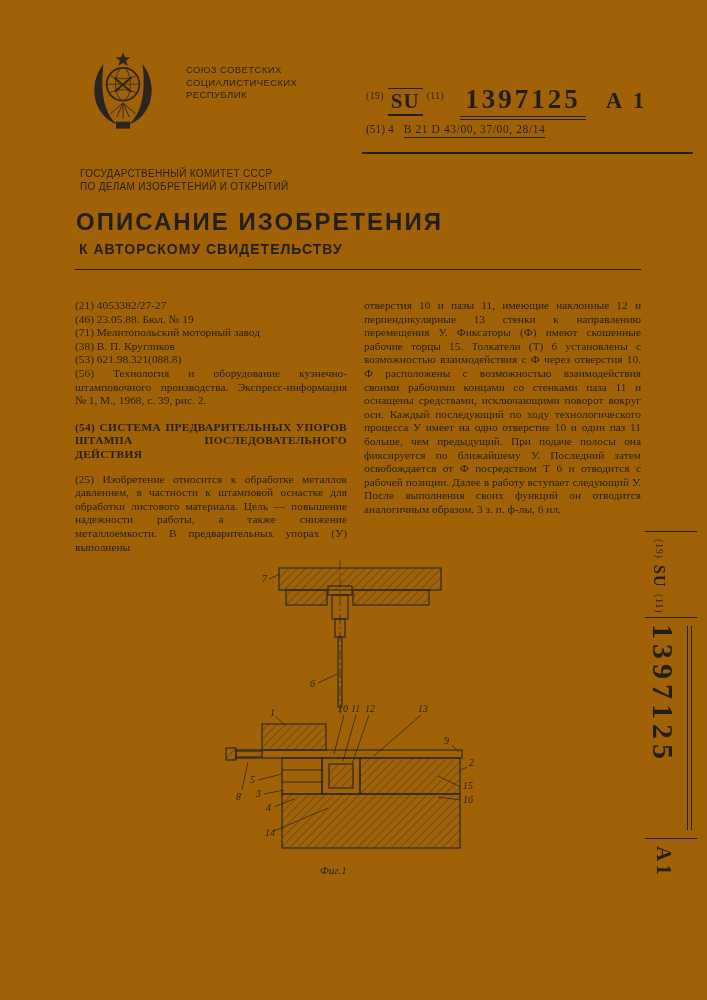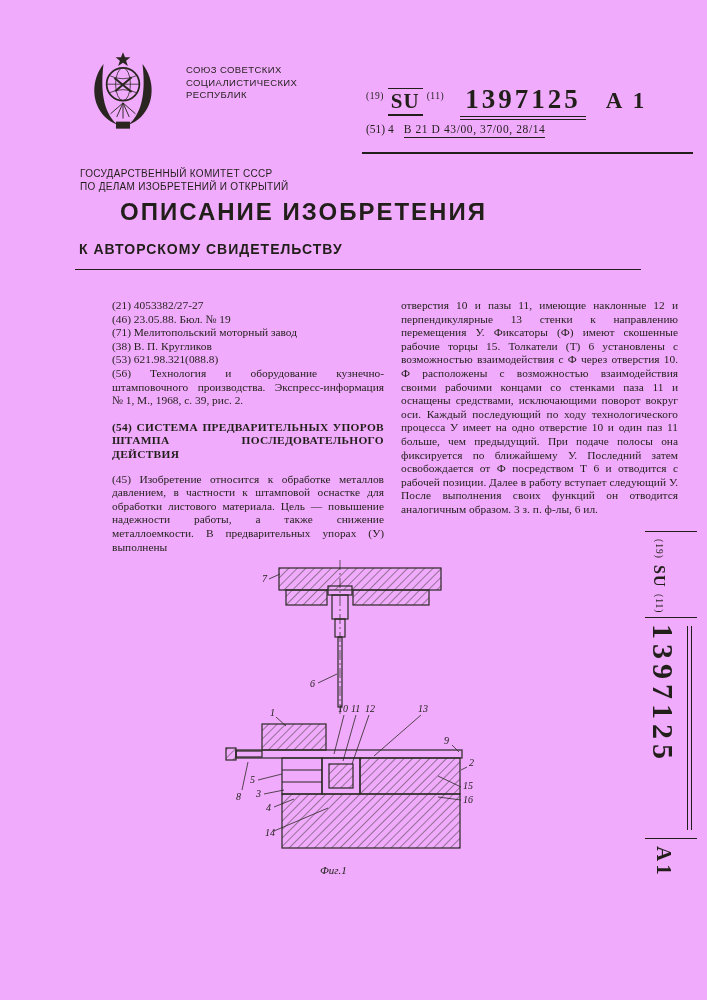--- a/index.html
+++ b/index.html
@@ -1,19 +1,19 @@
 <!DOCTYPE html>
 <html><head>
 <meta charset="utf-8">
 <style>
   * { margin:0; padding:0; box-sizing:border-box; }
   html,body { background:#a9a69f; }
   .page {
     position:relative; width:707px; height:1000px; margin:0 auto;
-    background:#f0abfc; color:#221f1b; overflow:hidden;
+    background:#a16207; color:#221f1b; overflow:hidden;
     font-family:"Liberation Serif", serif;
   }
   
   .emblem { position:absolute; left:84px; top:48px; width:78px; height:88px; }
   .union {
     position:absolute; left:186px; top:64px;
     font-family:"Liberation Sans", sans-serif; font-size:9.5px; line-height:12.5px;
     letter-spacing:.4px; white-space:pre-line;
   }
   .committee {
@@ -29,29 +29,29 @@
   .pub-number { display:inline-block; font-size:27px; font-weight:bold; letter-spacing:3px;
     border-bottom:4px double #221f1b; margin-left:12px; padding:0 5px 1px; }
   .pub-kind { font-size:23px; font-weight:bold; margin-left:16px; letter-spacing:3px;font-family:Liberation Serif, serif; }
   .ipcline { position:absolute; left:366px; top:123px; font-size:11.5px; white-space:nowrap; }
   .ipc-codes { border-bottom:1px solid #221f1b; padding-bottom:2px; margin-left:7px; letter-spacing:.6px; }
   .rule { position:absolute; background:#221f1b; }
   .rule-ipc { left:362px; top:152px; width:331px; height:1.5px; }
   .rule-title { left:75px; top:269px; width:566px; height:1px; }
   
   .heading {
-    position:absolute; left:76px; top:198px;
-    font-family:"Liberation Sans", sans-serif; font-size:24px; font-weight:bold; letter-spacing:2px;margin-left:44px;
+    position:absolute; left:76px; top:208px;
+    font-family:"Liberation Sans", sans-serif; font-size:24px; font-weight:bold; letter-spacing:2px;
   }
   .subheading {
     position:absolute; left:79px; top:241px;
     font-family:"Liberation Sans", sans-serif; font-size:14px; font-weight:bold; letter-spacing:1px;
   }
   
-  .col { position:absolute; top:299px; font-size:11.4px; line-height:13.6px; text-align:justify;margin-left:37px; }
+  .col { position:absolute; top:299px; font-size:11.4px; line-height:13.6px; text-align:justify; }
   .col-left  { left:75px;  width:272px; }
   .col-right { left:364px; width:277px; }
   .col p { margin:0; }
   .inv-title { font-weight:bold; margin-top:13px !important; letter-spacing:.3px; }
   .abstract  { margin-top:11px !important; }
   
   .figure { position:absolute; left:224px; top:556px; }
   .figure svg { overflow:visible; }
   
   .spine-line { position:absolute; left:645px; width:52px; height:0; border-top:1.5px solid #221f1b; }
@@ -124,21 +124,21 @@
   <div class="rule rule-title"></div>
 
   <div class="col col-left">
     <p>(21) 4053382/27-27</p>
     <p>(46) 23.05.88. Бюл. № 19</p>
     <p>(71) Мелитопольский моторный завод</p>
     <p>(38) В. П. Кругликов</p>
     <p>(53) 621.98.321(088.8)</p>
     <p>(56) Технология и оборудование кузнечно-штамповочного производства. Экспресс-информация № 1, М., 1968, с. 39, рис. 2.</p>
     <p class="inv-title">(54) СИСТЕМА ПРЕДВАРИТЕЛЬНЫХ УПОРОВ ШТАМПА ПОСЛЕДОВАТЕЛЬНОГО ДЕЙСТВИЯ</p>
-    <p class="abstract">(45) Изобретение относится к обработке металлов давлением, в частности к штамповой оснастке для обработки листового материала. Цель — повышение надежности работы, а также снижение металлоемкости. В предварительных упорах (У) выполнены</p>
+    <p class="abstract">(25) Изобретение относится к обработке металлов давлением, в частности к штамповой оснастке для обработки листового материала. Цель — повышение надежности работы, а также снижение металлоемкости. В предварительных упорах (У) выполнены</p>
   </div>
 
   <div class="col col-right">
     <p class="abstract" style="margin-top:0 !important">отверстия 10 и пазы 11, имеющие наклонные 12 и перпендикулярные 13 стенки к направлению перемещения У. Фиксаторы (Ф) имеют скошенные рабочие торцы 15. Толкатели (Т) 6 установлены с возможностью взаимодействия с Ф через отверстия 10. Ф расположены с возможностью взаимодействия своими рабочими концами со стенками паза 11 и оснащены средствами, исключающими поворот вокруг оси. Каждый последующий по ходу технологического процесса У имеет на одно отверстие 10 и один паз 11 больше, чем предыдущий. При подаче полосы она фиксируется по ближайшему У. Последний затем освобождается от Ф посредством Т 6 и отводится с рабочей позиции. Далее в работу вступает следующий У. После выполнения своих функций он отводится аналогичным образом. 3 з. п. ф-лы, 6 ил.</p>
   </div>
 
   <div class="figure">
     <svg viewBox="0 0 256 325" width="256" height="325">
       <defs>
         <pattern id="hatch" patternUnits="userSpaceOnUse" width="6" height="6" patternTransform="rotate(45)">

